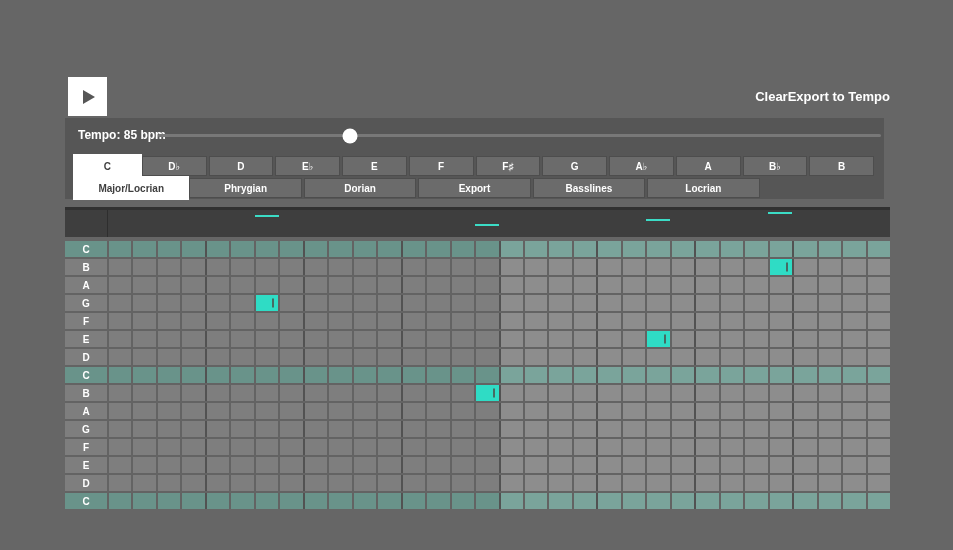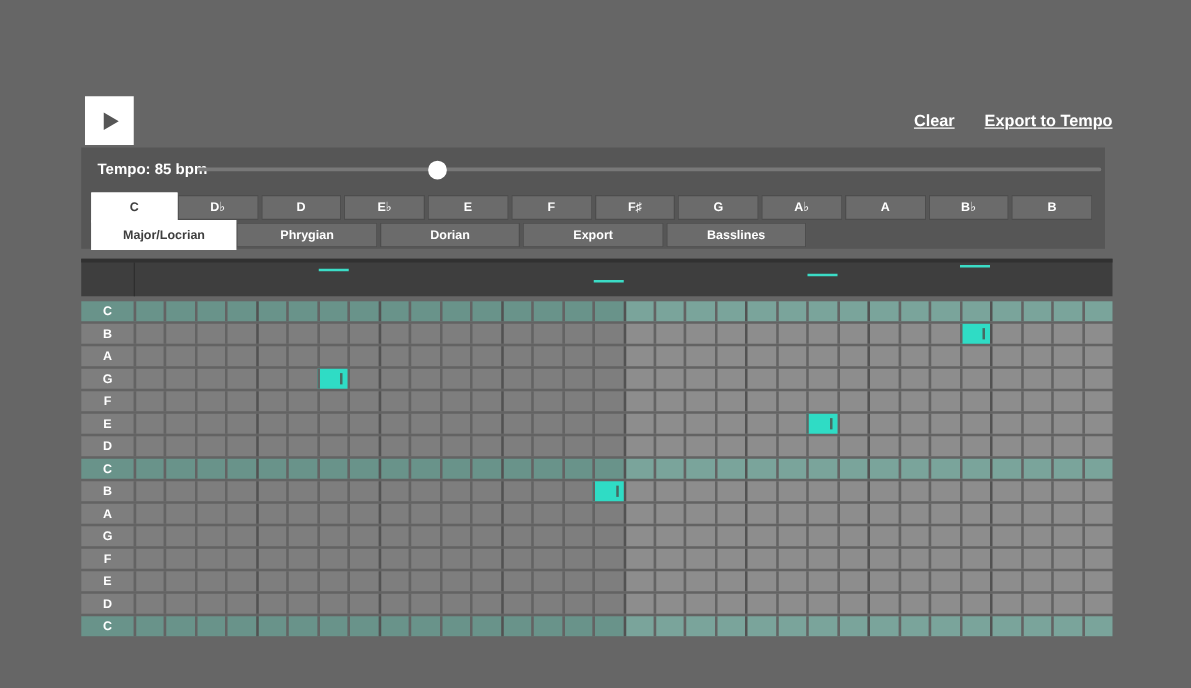--- a/index.html
+++ b/index.html
@@ -27,21 +27,21 @@
   }
   .play-icon {
     width: 0; height: 0; margin-left: 3px;
     border-left: 12px solid #565656;
     border-top: 7px solid transparent;
     border-bottom: 7px solid transparent;
   }
 
   .actions {
     position: absolute; right: 63px; top: 89px;
-    display: flex; gap: 24px; align-items: flex-start; text-decoration: underline;
+    display: flex; align-items: flex-start;
   }
   .action-link { font-size: 13px; font-weight: bold; color: #ffffff; cursor: pointer; }
 
   .panel {
     position: absolute; left: 65px; top: 118px;
     width: 819px; height: 81px; background: #565656;
   }
   .tempo-row { position: absolute; left: 0; top: 0; right: 0; height: 33px; }
   .tempo-label {
     position: absolute; left: 13px; top: 0; height: 33px;
@@ -149,20 +149,21 @@
         <div class="opt">A</div>
         <div class="opt">B♭</div>
         <div class="opt">B</div>
       </div>
     <div class="opt-row modes-row">
         <div class="opt selected">Major/Locrian</div>
         <div class="opt">Phrygian</div>
         <div class="opt">Dorian</div>
         <div class="opt">Export</div>
         <div class="opt">Basslines</div>
+        <div class="opt">Locrian</div>
       </div>
   </div>
 
   <div class="minimap">
     <div class="mm-divider"></div>
     <div class="mm-content">
         <div class="mm-mark" style="left: 18.75%; width: 3.125%; top: calc(23.3333% - 1px);"></div>
         <div class="mm-mark" style="left: 46.875%; width: 3.125%; top: calc(56.6667% - 1px);"></div>
         <div class="mm-mark" style="left: 68.75%; width: 3.125%; top: calc(36.6667% - 1px);"></div>
         <div class="mm-mark" style="left: 84.375%; width: 3.125%; top: calc(10% - 1px);"></div>

